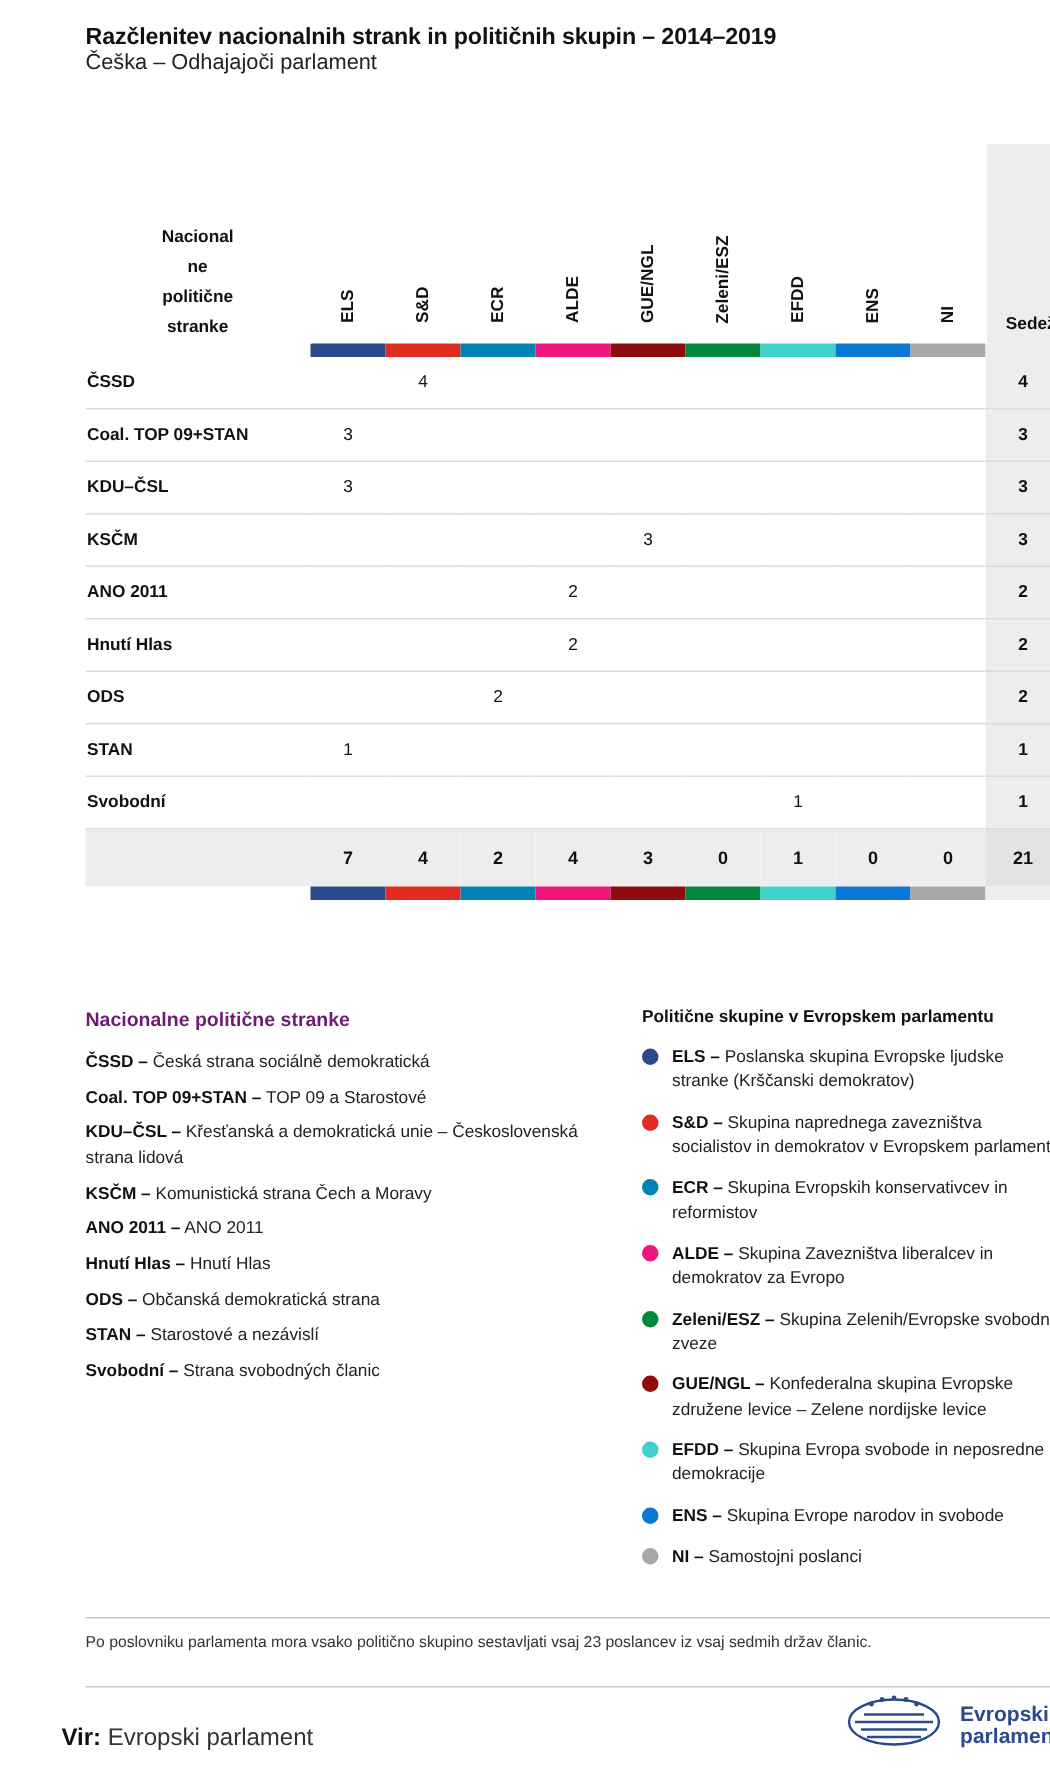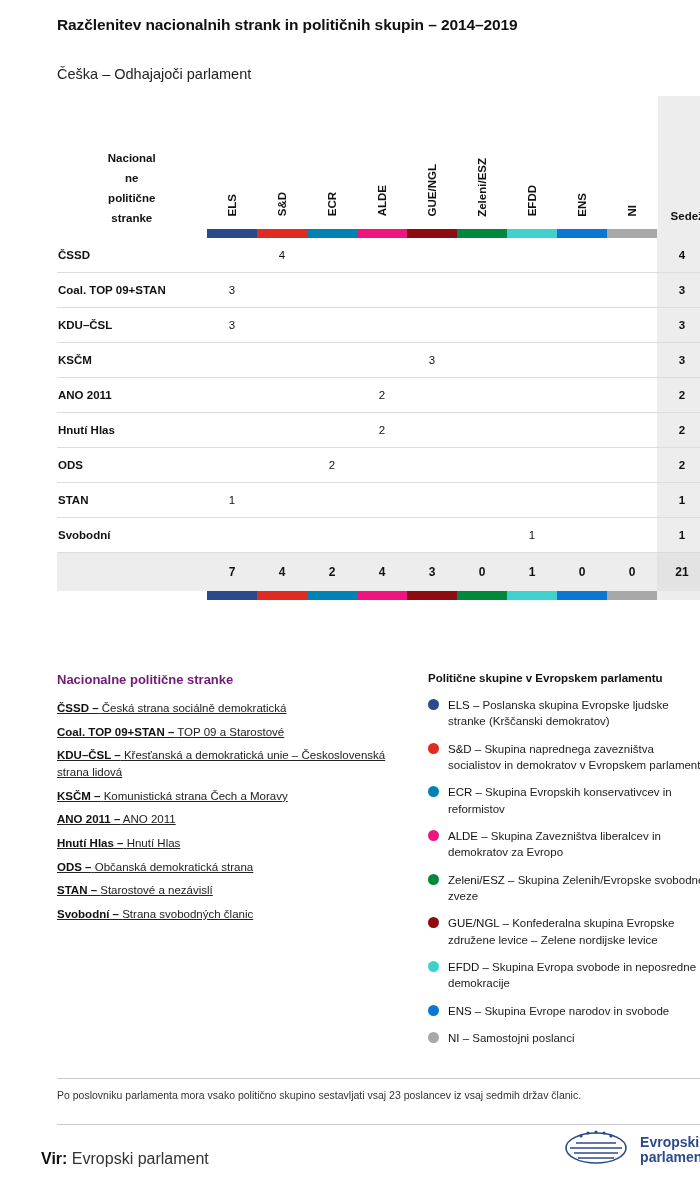--- a/index.html
+++ b/index.html
@@ -12,21 +12,21 @@
   }
   .page { position: relative; width: 700px; height: 1183px; overflow: hidden; margin-left: 32px; }
 
   
   .title {
     position: absolute; left: 25px; top: 16px;
     font-size: 15.5px; font-weight: bold; letter-spacing: -0.1px;
     color: #111;
   }
   .subtitle {
-    position: absolute; left: 25px; top: 66px;
+    position: absolute; left: 25px; top: 34px;
     font-size: 14.5px; color: #222;
   }
 
   
   .table-wrap { position: absolute; left: 25px; top: 96px; width: 650px; }
   table.matrix { border-collapse: collapse; width: 650px; table-layout: fixed; }
   table.matrix td, table.matrix th { padding: 0; margin: 0; }
 
   .col-party { width: 150px; }
   .col-grp   { width: 50px; }
@@ -99,33 +99,33 @@
   .legend-left  { position: absolute; left: 25px;  top: 672px; width: 350px; }
   .legend-right { position: absolute; left: 396px; top: 672px; width: 280px; }
 
   .legend-title-l {
     font-size: 13px; font-weight: bold; color: #701a75; margin-bottom: 13px;
   }
   .legend-title-r {
     font-size: 11.5px; font-weight: bold; color: #111; margin-bottom: 13px;
   }
   .nat-item {
-    font-size: 11.5px; line-height: 1.45; margin-bottom: 7px; color: #222; text-decoration: underline;
+    font-size: 11.5px; line-height: 1.45; margin-bottom: 7px; color: #222;
   }
   .nat-item b { font-weight: bold; color: #111; }
 
   .grp-item {
     display: flex; align-items: flex-start; margin-bottom: 11px;
   }
   .dot {
     width: 11px; height: 11px; border-radius: 50%;
     flex: 0 0 11px; margin-top: 2px; margin-right: 9px;
   }
   .grp-text { font-size: 11.5px; line-height: 1.42; color: #222; }
-  .grp-text b { font-weight: normal; color: #111; }
+  .grp-text b { font-weight: bold; color: #111; }
 
   
   .rule { position: absolute; left: 25px; top: 1078px; width: 650px; height: 1px; background: #c8c8c8; }
   .footnote {
     position: absolute; left: 25px; top: 1089px; width: 650px;
     font-size: 10.5px; color: #333;
   }
   .rule2 { position: absolute; left: 25px; top: 1124px; width: 650px; height: 1px; background: #c8c8c8; }
   .source {
     position: absolute; left: 9px; top: 1150px;

